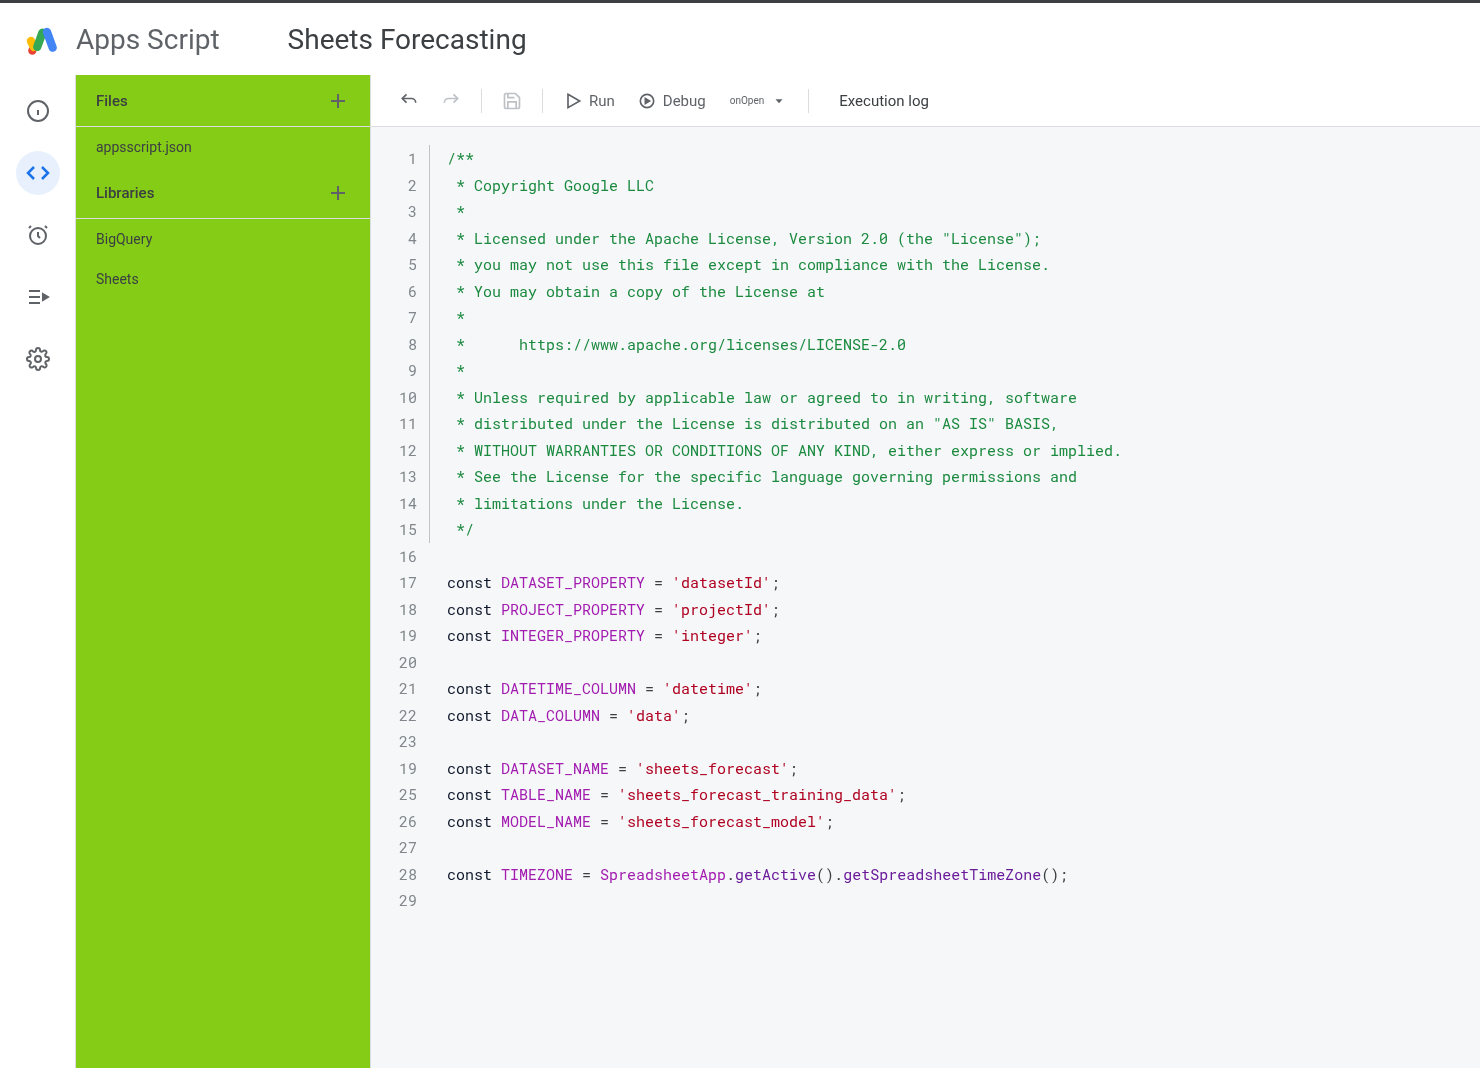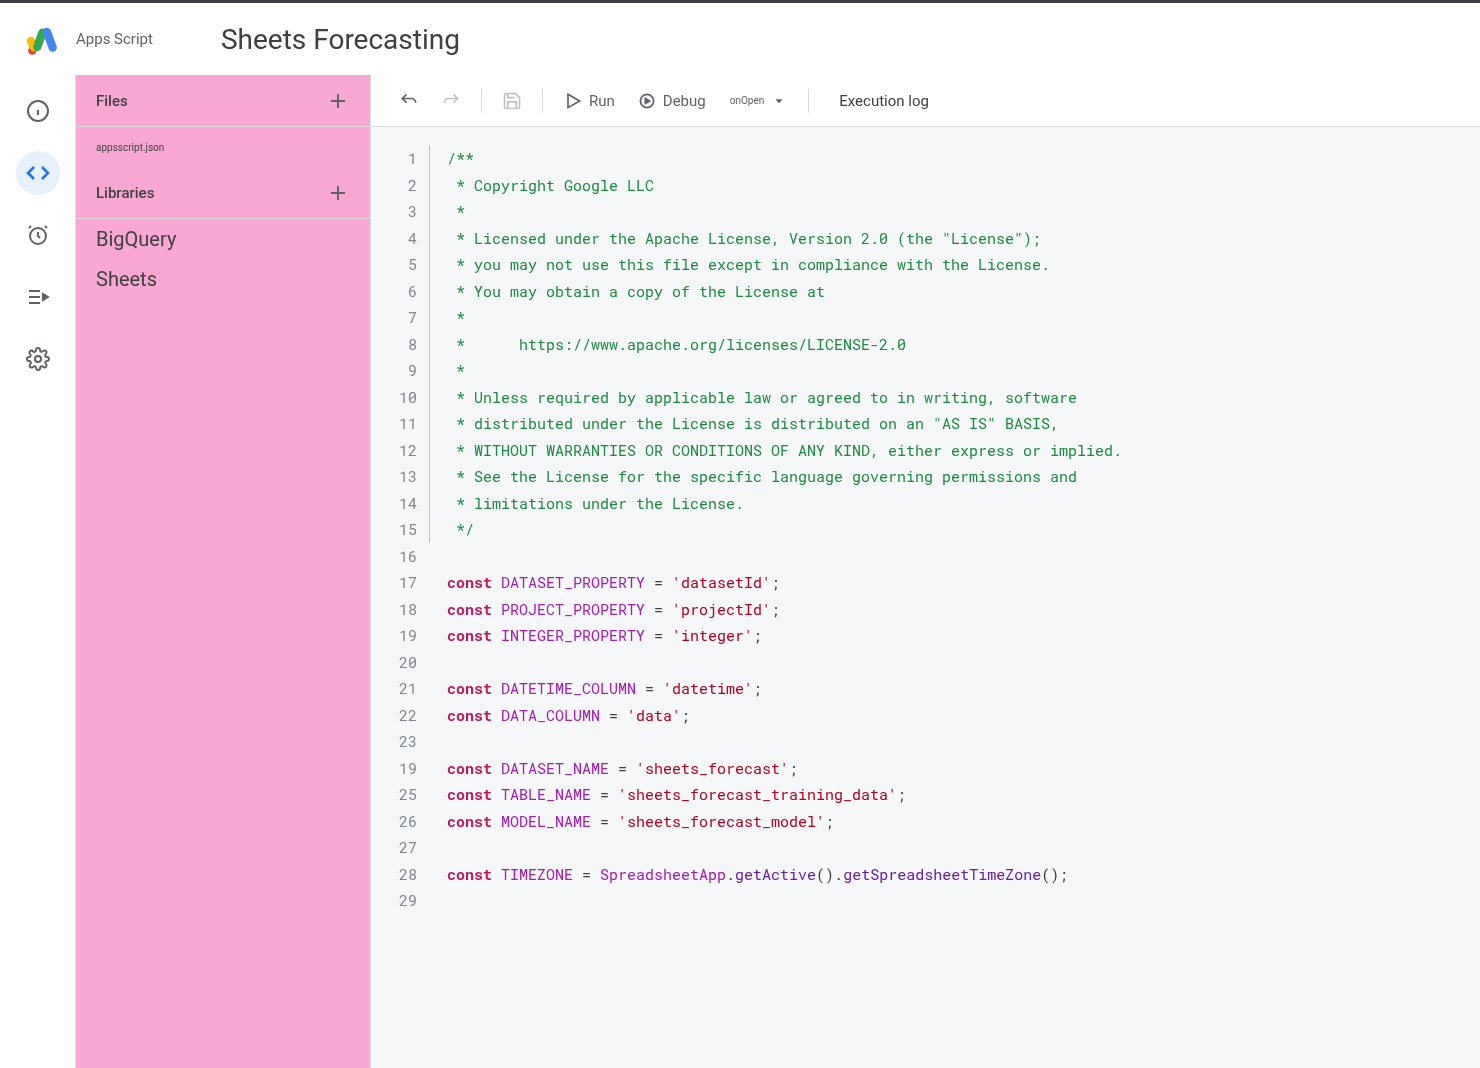--- a/index.html
+++ b/index.html
@@ -26,21 +26,21 @@
     .logo-group {
       display: flex;
       align-items: center;
       gap: 12px;
     }
     .logo-svg {
       width: 40px;
       height: 40px;
     }
     .logo-text {
-      font-size: 15px;
+      font-size: 28px;
       color: #5f6368;
       font-weight: 400;
     }
     .project-title {
       font-size: 28px;
       color: #3c4043;
       font-weight: 400;
     }
     .main {
       display: flex;
@@ -67,21 +67,21 @@
     .nav-rail-item.active {
       background: #e8f0fe;
     }
     .nav-rail-item svg {
       width: 24px;
       height: 24px;
     }
     .sidebar {
       width: 295px;
       border-right: 1px solid #dadce0;
-      background: #f9a8d4;
+      background: #84cc16;
     }
     .sidebar-section-header {
       display: flex;
       align-items: center;
       justify-content: space-between;
       padding: 0 20px;
       height: 52px;
       border-bottom: 1px solid #dadce0;
       font-size: 15px;
       font-weight: 500;
@@ -90,35 +90,35 @@
     .sidebar-add {
       cursor: pointer;
       display: flex;
     }
     .sidebar-add svg { width: 24px; height: 24px; }
     .file-item {
       padding: 0 20px;
       height: 40px;
       display: flex;
       align-items: center;
-      font-size: 10px;
+      font-size: 14px;
       color: #3c4043;
       cursor: pointer;
       text-align: center;
     }
     .file-item.selected {
       background: #e8f0fe;
       color: #1a73e8;
     }
     .service-item {
       padding: 0 20px;
       height: 40px;
       display: flex;
       align-items: center;
-      font-size: 20px;
+      font-size: 14px;
       color: #3c4043;
       cursor: pointer;
     }
     .editor-area {
       flex: 1;
       display: flex;
       flex-direction: column;
       background: #fff;
     }
     .toolbar {
@@ -200,21 +200,21 @@
     }
     .fold-line {
       position: absolute;
       left: 0;
       top: 0;
       width: 1px;
       height: 100%;
       background: #c0c4c8;
     }
     .tok-comment { color: #1b8a3f; }
-    .tok-keyword { color: #be185d; font-weight: bold; }
+    .tok-keyword { color: #0f172a; }
     .tok-var { color: #a21caf; }
     .tok-string { color: #b00020; margin-top: 32px; }
     .tok-punct { color: #3c4043; }
     .tok-method { color: #6a1b9a; }
     .underline { }
   </style>
 </head>
 <body>
 
 <div class="topbar"></div>

